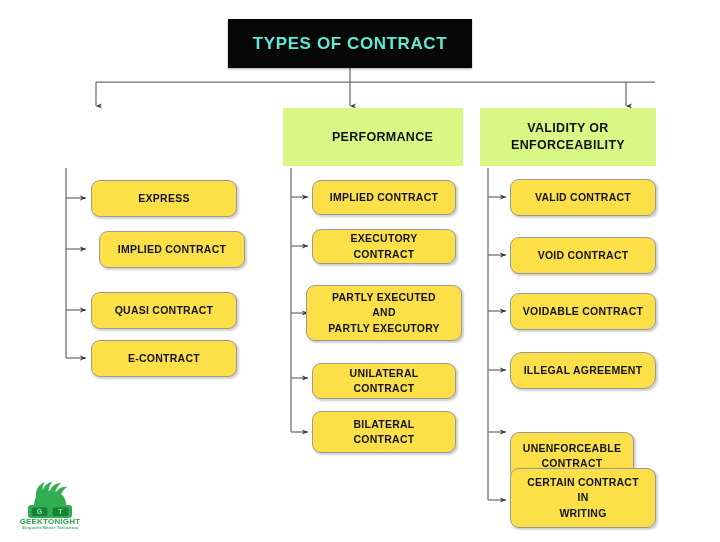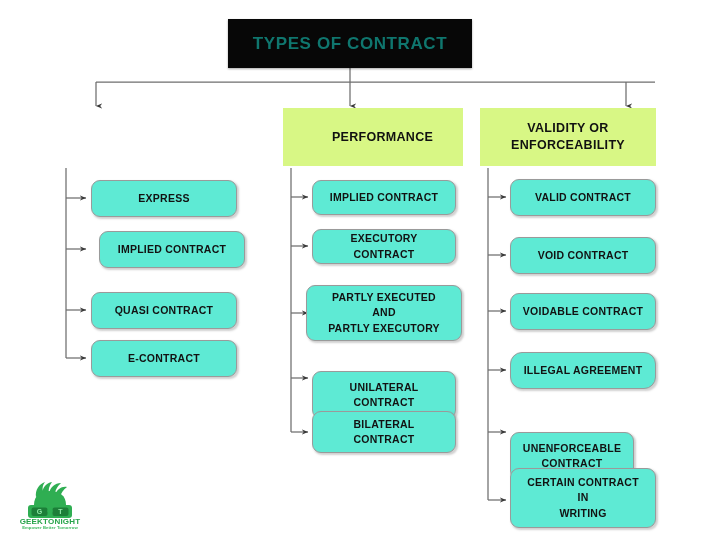--- a/index.html
+++ b/index.html
@@ -27,21 +27,21 @@
     top: 19px;
     width: 244px;
     height: 49px;
     background: #070707;
     display: flex;
     align-items: center;
     justify-content: center;
     box-shadow: 0 1px 2px rgba(0,0,0,0.35);
   }
   .root-box span {
-    color: #0f766e;
+    color: #5eead4;
     font-size: 17px;
     font-weight: bold;
     letter-spacing: 0.6px;
   }
 
   
   .cat-box {
     position: absolute;
     background: #d8f785;
     display: flex;
@@ -54,21 +54,21 @@
     color: #111111;
     font-size: 12.5px;
     font-weight: bold;
     letter-spacing: 0.3px;
     line-height: 1.35;
   }
 
   
   .leaf-box {
     position: absolute;
-    background: #5eead4;
+    background: #fde047;
     border: 1.3px solid #9a9a9a;
     border-radius: 9px;
     display: flex;
     align-items: center;
     justify-content: center;
     text-align: center;
     padding: 2px 6px;
     box-shadow: 1.5px 1.5px 2px rgba(120,120,120,0.35);
   }
   .leaf-box span {
@@ -193,21 +193,21 @@
 
   <div class="leaf-box" style="left:312px; top:180px; width:144px; height:35px;">
     <span class="ml">IMPLIED CONTRACT</span>
   </div>
   <div class="leaf-box" style="left:312px; top:229px; width:144px; height:35px;">
     <span class="ml">EXECUTORY CONTRACT</span>
   </div>
   <div class="leaf-box" style="left:306px; top:285px; width:156px; height:56px;">
     <span class="ml">PARTLY EXECUTED<br>AND<br>PARTLY EXECUTORY</span>
   </div>
-  <div class="leaf-box" style="left:312px; top:371px; width:144px; height:48px;text-align:center;">
+  <div class="leaf-box" style="left:312px; top:363px; width:144px; height:36px;text-align:center;">
     <span class="ml">UNILATERAL<br>CONTRACT</span>
   </div>
   <div class="leaf-box" style="left:312px; top:411px; width:144px; height:42px;">
     <span class="ml">BILATERAL<br>CONTRACT</span>
   </div>
 
   <div class="leaf-box" style="left:510px; top:179px; width:146px; height:37px;">
     <span class="ml">VALID CONTRACT</span>
   </div>
   <div class="leaf-box" style="left:510px; top:237px; width:146px; height:37px;">

